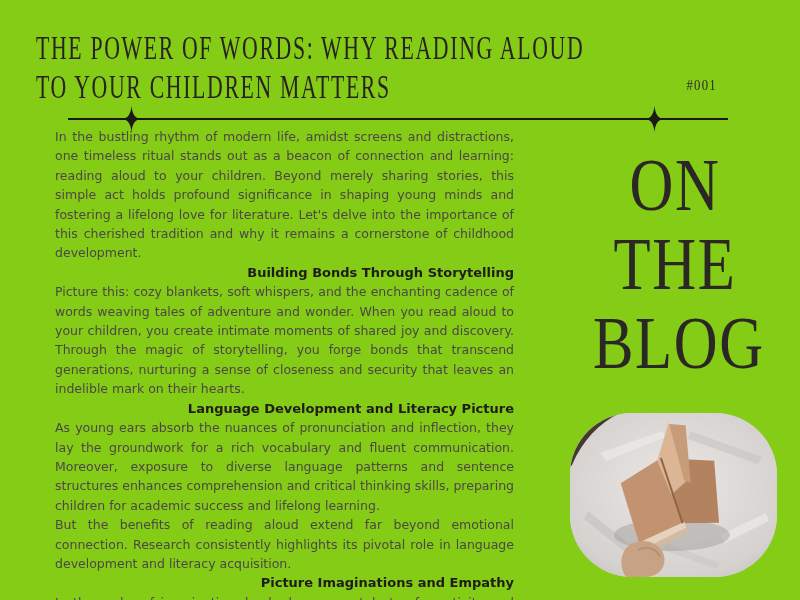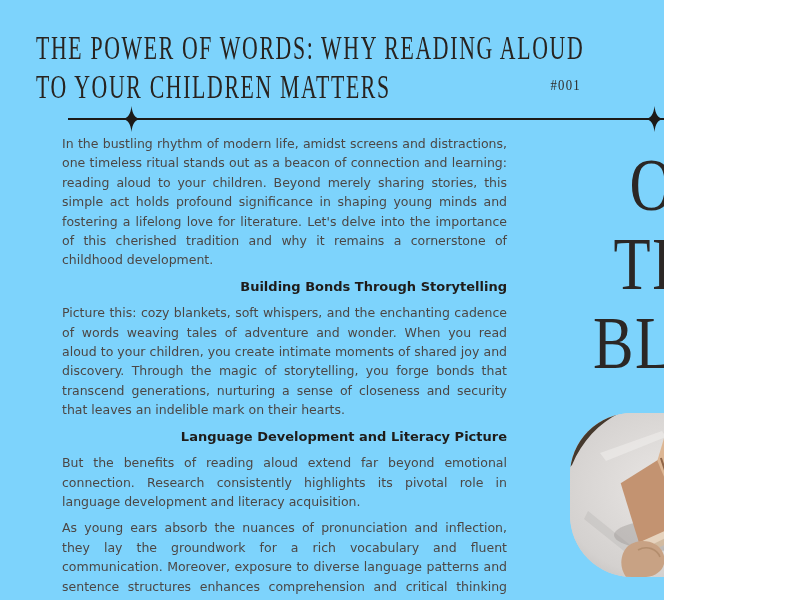--- a/index.html
+++ b/index.html
@@ -1,21 +1,21 @@
 <!DOCTYPE html>
 <html><head>
 <meta charset="utf-8">
 <style>
   * { margin:0; padding:0; box-sizing:border-box; }
   html,body { width:800px; height:600px; }
   body { font-family:"DejaVu Sans", sans-serif; }
 
   .canvas {
-    position:relative; width:664px; height:600px;
-    background:#7dd3fc; overflow:hidden;
+    position:relative; width:800px; height:600px;
+    background:#84cc16; overflow:hidden;
   }
 
   
   .title {
     position:absolute; left:36px; top:29px;
     font-family:"Liberation Serif", serif;
     font-size:33px; line-height:38.5px; font-weight:400;
     letter-spacing:2.5px; color:#28231F;
     transform:scaleX(0.66); transform-origin:0 0;
     white-space:nowrap;
@@ -37,21 +37,21 @@
   .diamond { position:absolute; top:-12px; width:17px; height:26px; }
   .diamond.d1 { left:55px; }
   .diamond.d2 { left:578px; }
 
   
   .article {
     position:absolute; left:55px; top:127px; width:459px;
     font-size:12.5px; line-height:19.4px;
     color:#4C4745; text-align:justify;
   }
-  .article p { margin:7px; }
+  .article p { margin:0; }
   .article .subhead {
     font-weight:bold; font-size:13px; color:#1F1C1A; text-align:right;
   }
 
   
   .onblog {
     position:absolute; left:575px; top:146px; width:200px;
     text-align:center;
     font-family:"Liberation Serif", serif;
     font-size:74px; line-height:79px; font-weight:400;
@@ -86,22 +86,22 @@
     <svg class="diamond d2" viewBox="0 0 24 24" preserveAspectRatio="none">
       <path d="M12 0 C13.2 7.5 16.5 10.8 24 12 C16.5 13.2 13.2 16.5 12 24 C10.8 16.5 7.5 13.2 0 12 C7.5 10.8 10.8 7.5 12 0 Z" fill="#1C1A18"></path>
     </svg>
   </div>
 
   <main class="article">
     <p class="para">In the bustling rhythm of modern life, amidst screens and distractions, one timeless ritual stands out as a beacon of connection and learning: reading aloud to your children. Beyond merely sharing stories, this simple act holds profound significance in shaping young minds and fostering a lifelong love for literature. Let's delve into the importance of this cherished tradition and why it remains a cornerstone of childhood development.</p>
     <p class="subhead">Building Bonds Through Storytelling</p>
     <p class="para">Picture this: cozy blankets, soft whispers, and the enchanting cadence of words weaving tales of adventure and wonder. When you read aloud to your children, you create intimate moments of shared joy and discovery. Through the magic of storytelling, you forge bonds that transcend generations, nurturing a sense of closeness and security that leaves an indelible mark on their hearts.</p>
     <p class="subhead">Language Development and Literacy Picture</p>
+    <p class="para">As young ears absorb the nuances of pronunciation and inflection, they lay the groundwork for a rich vocabulary and fluent communication. Moreover, exposure to diverse language patterns and sentence structures enhances comprehension and critical thinking skills, preparing children for academic success and lifelong learning.</p>
     <p class="para">But the benefits of reading aloud extend far beyond emotional connection. Research consistently highlights its pivotal role in language development and literacy acquisition.</p>
-    <p class="para">As young ears absorb the nuances of pronunciation and inflection, they lay the groundwork for a rich vocabulary and fluent communication. Moreover, exposure to diverse language patterns and sentence structures enhances comprehension and critical thinking skills, preparing children for academic success and lifelong learning.</p>
     <p class="subhead">Picture Imaginations and Empathy</p>
     <p class="para">In the realm of imagination, books become catalysts of creativity and kindness.</p>
   </main>
 
   <aside>
     <div class="onblog">
       <span>ON</span>
       <span>THE</span>
       <span>BLOG</span>
     </div>

